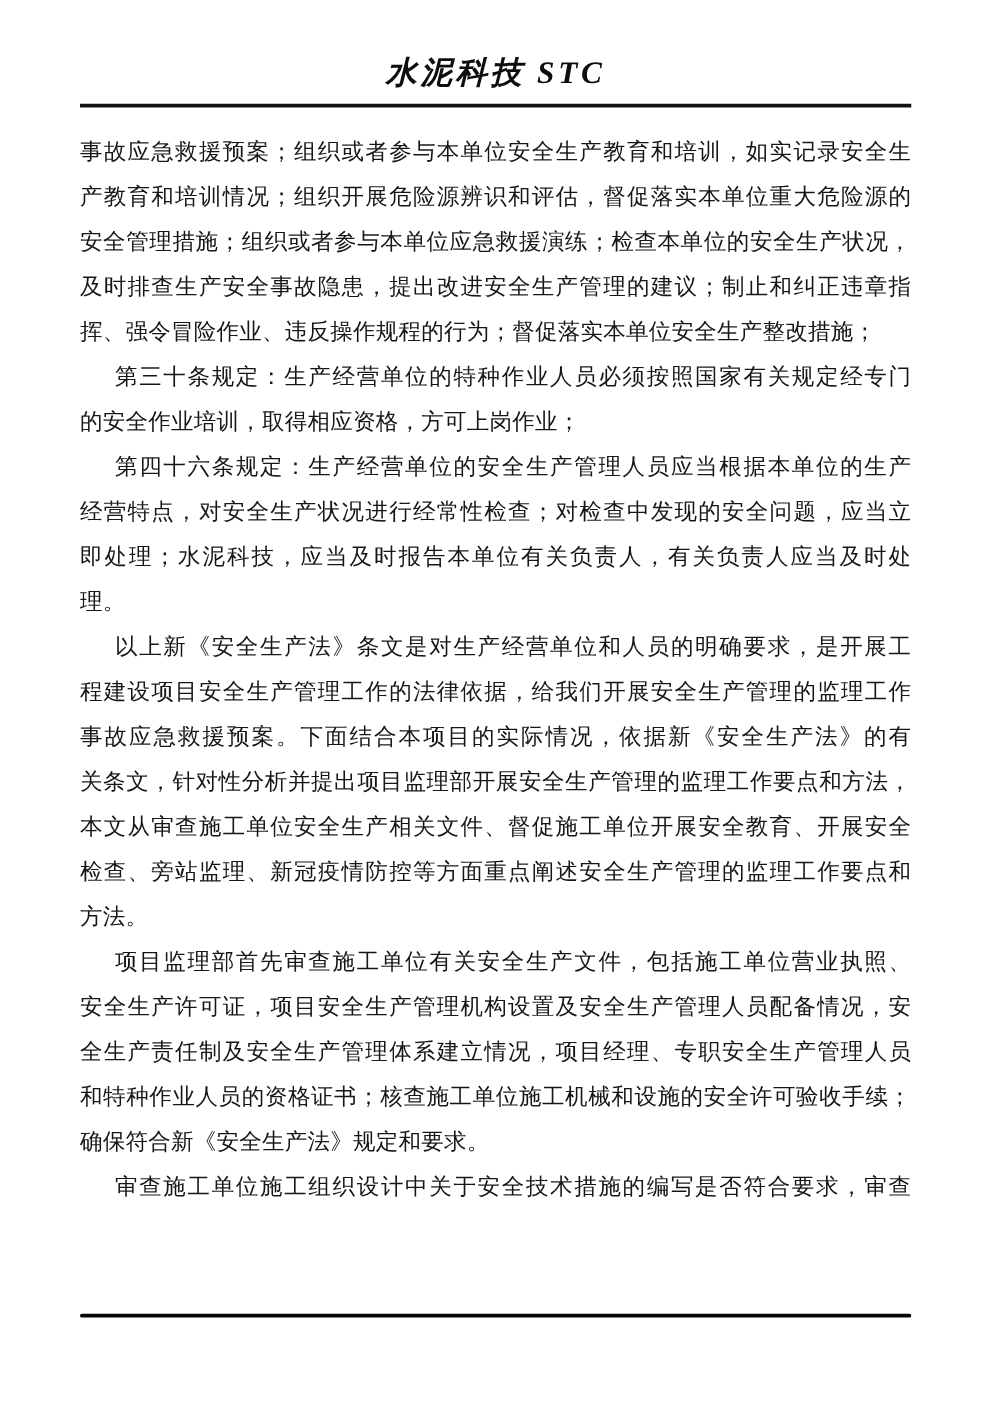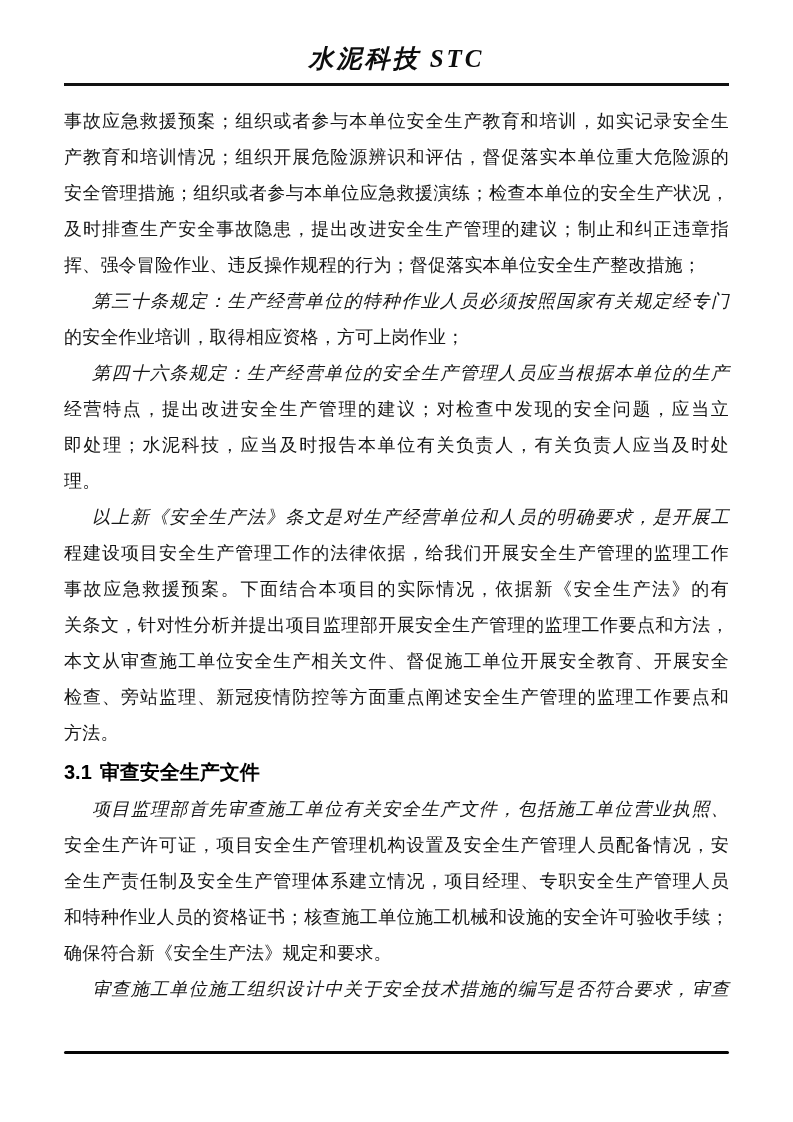--- a/index.html
+++ b/index.html
@@ -44,21 +44,21 @@
     font-size: 18px;
     height: 36px;
     line-height: 36px;
     text-align: justify;
     text-align-last: justify;
     text-justify: inter-character;
     white-space: nowrap;
     overflow: visible;
     letter-spacing: 0.2px;
   }
-  .line.indent { text-indent: 28px; font-style: italic; }
+  .line.indent { text-indent: 28px; }
   .line.end { text-align-last: left; }
   .h1 {
     font-family: "Liberation Sans", "DejaVu Sans", sans-serif;
     font-weight: bold;
     font-size: 22px;
     height: 44px;
     line-height: 46px;
     color: #000000;
   }
   .h1 .num { margin-right: 15px; }
@@ -113,31 +113,30 @@
 
   <main class="doc-body" id="doc-body">
       <div class="line">事故应急救援预案；组织或者参与本单位安全生产教育和培训，如实记录安全生</div>
       <div class="line">产教育和培训情况；组织开展危险源辨识和评估，督促落实本单位重大危险源的</div>
       <div class="line">安全管理措施；组织或者参与本单位应急救援演练；检查本单位的安全生产状况，</div>
       <div class="line">及时排查生产安全事故隐患，提出改进安全生产管理的建议；制止和纠正违章指</div>
       <div class="line end">挥、强令冒险作业、违反操作规程的行为；督促落实本单位安全生产整改措施；</div>
       <div class="line indent">第三十条规定：生产经营单位的特种作业人员必须按照国家有关规定经专门</div>
       <div class="line end">的安全作业培训，取得相应资格，方可上岗作业；</div>
       <div class="line indent">第四十六条规定：生产经营单位的安全生产管理人员应当根据本单位的生产</div>
-      <div class="line">经营特点，提出改进安全生产管理的建议；对检查中发现的安全问题，应当立</div>
+      <div class="line">经营特点，对安全生产状况进行经常性检查；对检查中发现的安全问题，应当立</div>
       <div class="line">即处理；水泥科技，应当及时报告本单位有关负责人，有关负责人应当及时处</div>
       <div class="line end">理。</div>
       <div class="line indent">以上新《安全生产法》条文是对生产经营单位和人员的明确要求，是开展工</div>
       <div class="line">程建设项目安全生产管理工作的法律依据，给我们开展安全生产管理的监理工作</div>
       <div class="line">事故应急救援预案。下面结合本项目的实际情况，依据新《安全生产法》的有</div>
       <div class="line">关条文，针对性分析并提出项目监理部开展安全生产管理的监理工作要点和方法，</div>
       <div class="line">本文从审查施工单位安全生产相关文件、督促施工单位开展安全教育、开展安全</div>
       <div class="line">检查、旁站监理、新冠疫情防控等方面重点阐述安全生产管理的监理工作要点和</div>
       <div class="line end">方法。</div>
-      <div class="h2"><span class="num">3.1</span><span>审查安全生产文件</span></div>
       <div class="line indent">项目监理部首先审查施工单位有关安全生产文件，包括施工单位营业执照、</div>
       <div class="line">安全生产许可证，项目安全生产管理机构设置及安全生产管理人员配备情况，安</div>
       <div class="line">全生产责任制及安全生产管理体系建立情况，项目经理、专职安全生产管理人员</div>
       <div class="line">和特种作业人员的资格证书；核查施工单位施工机械和设施的安全许可验收手续；</div>
       <div class="line end">确保符合新《安全生产法》规定和要求。</div>
       <div class="line indent">审查施工单位施工组织设计中关于安全技术措施的编写是否符合要求，审查</div>
     </main>
 
   <footer class="page-footer">
     <div class="footer-rule"></div>

